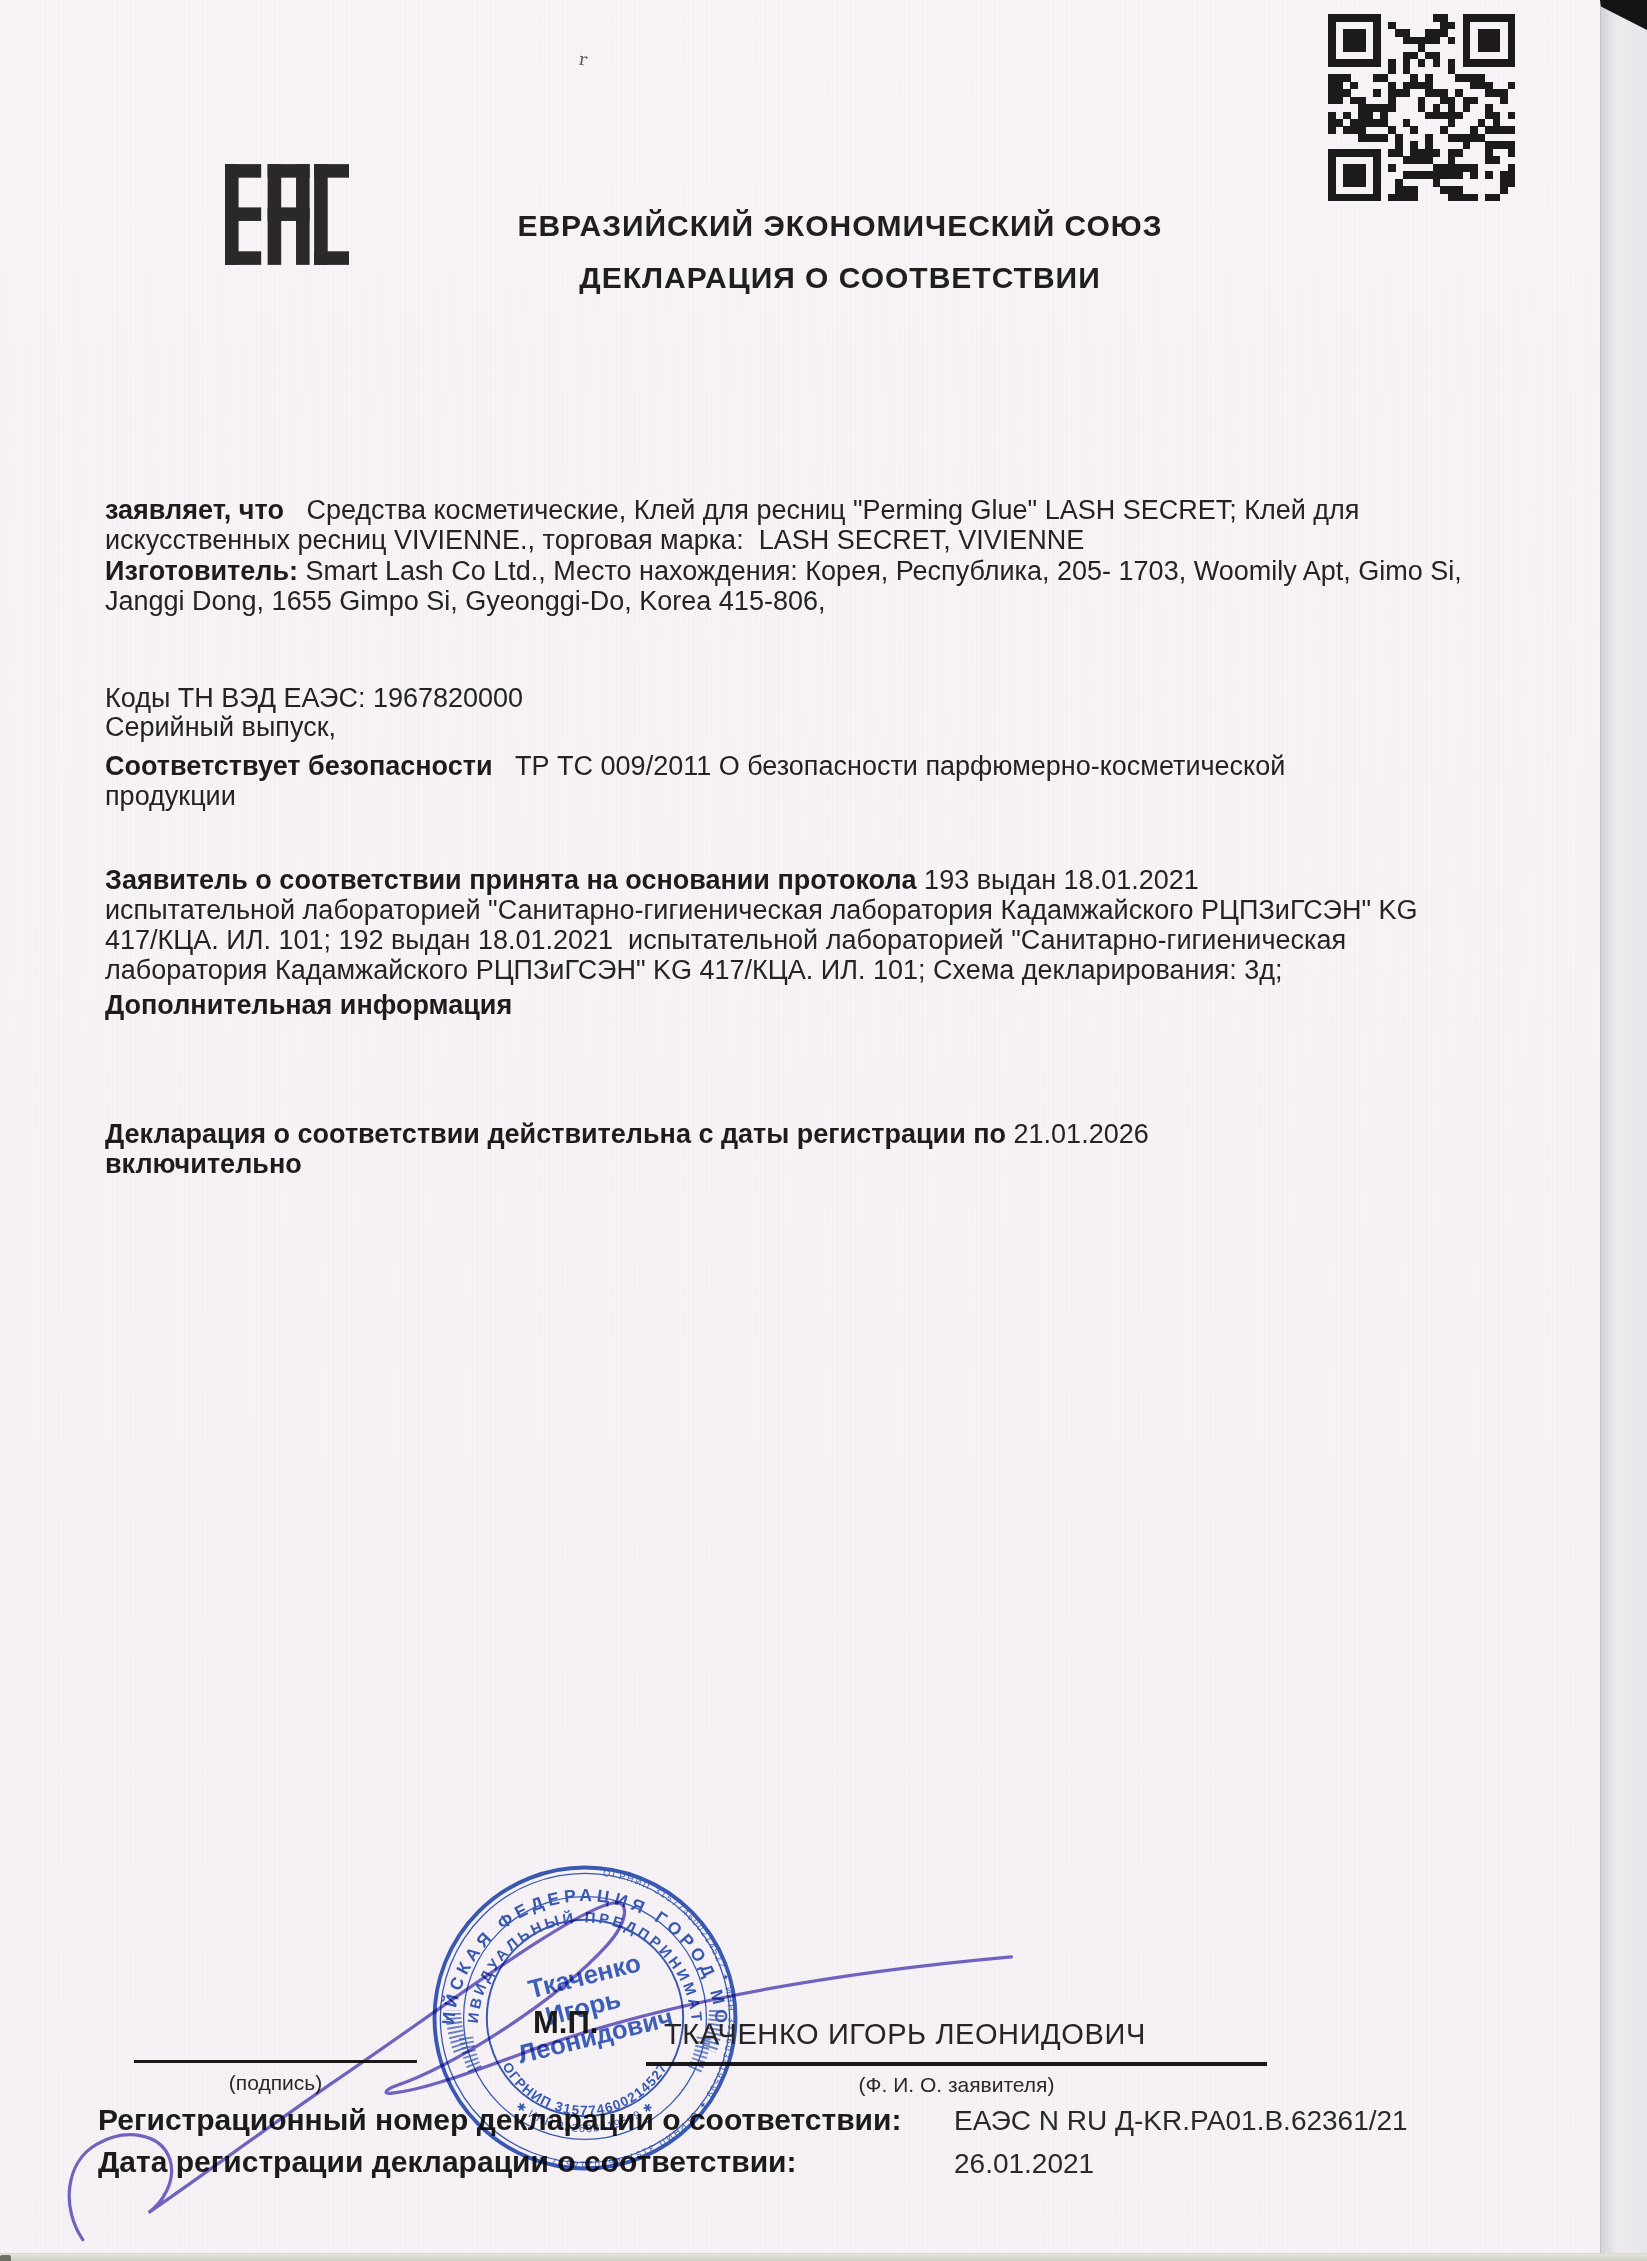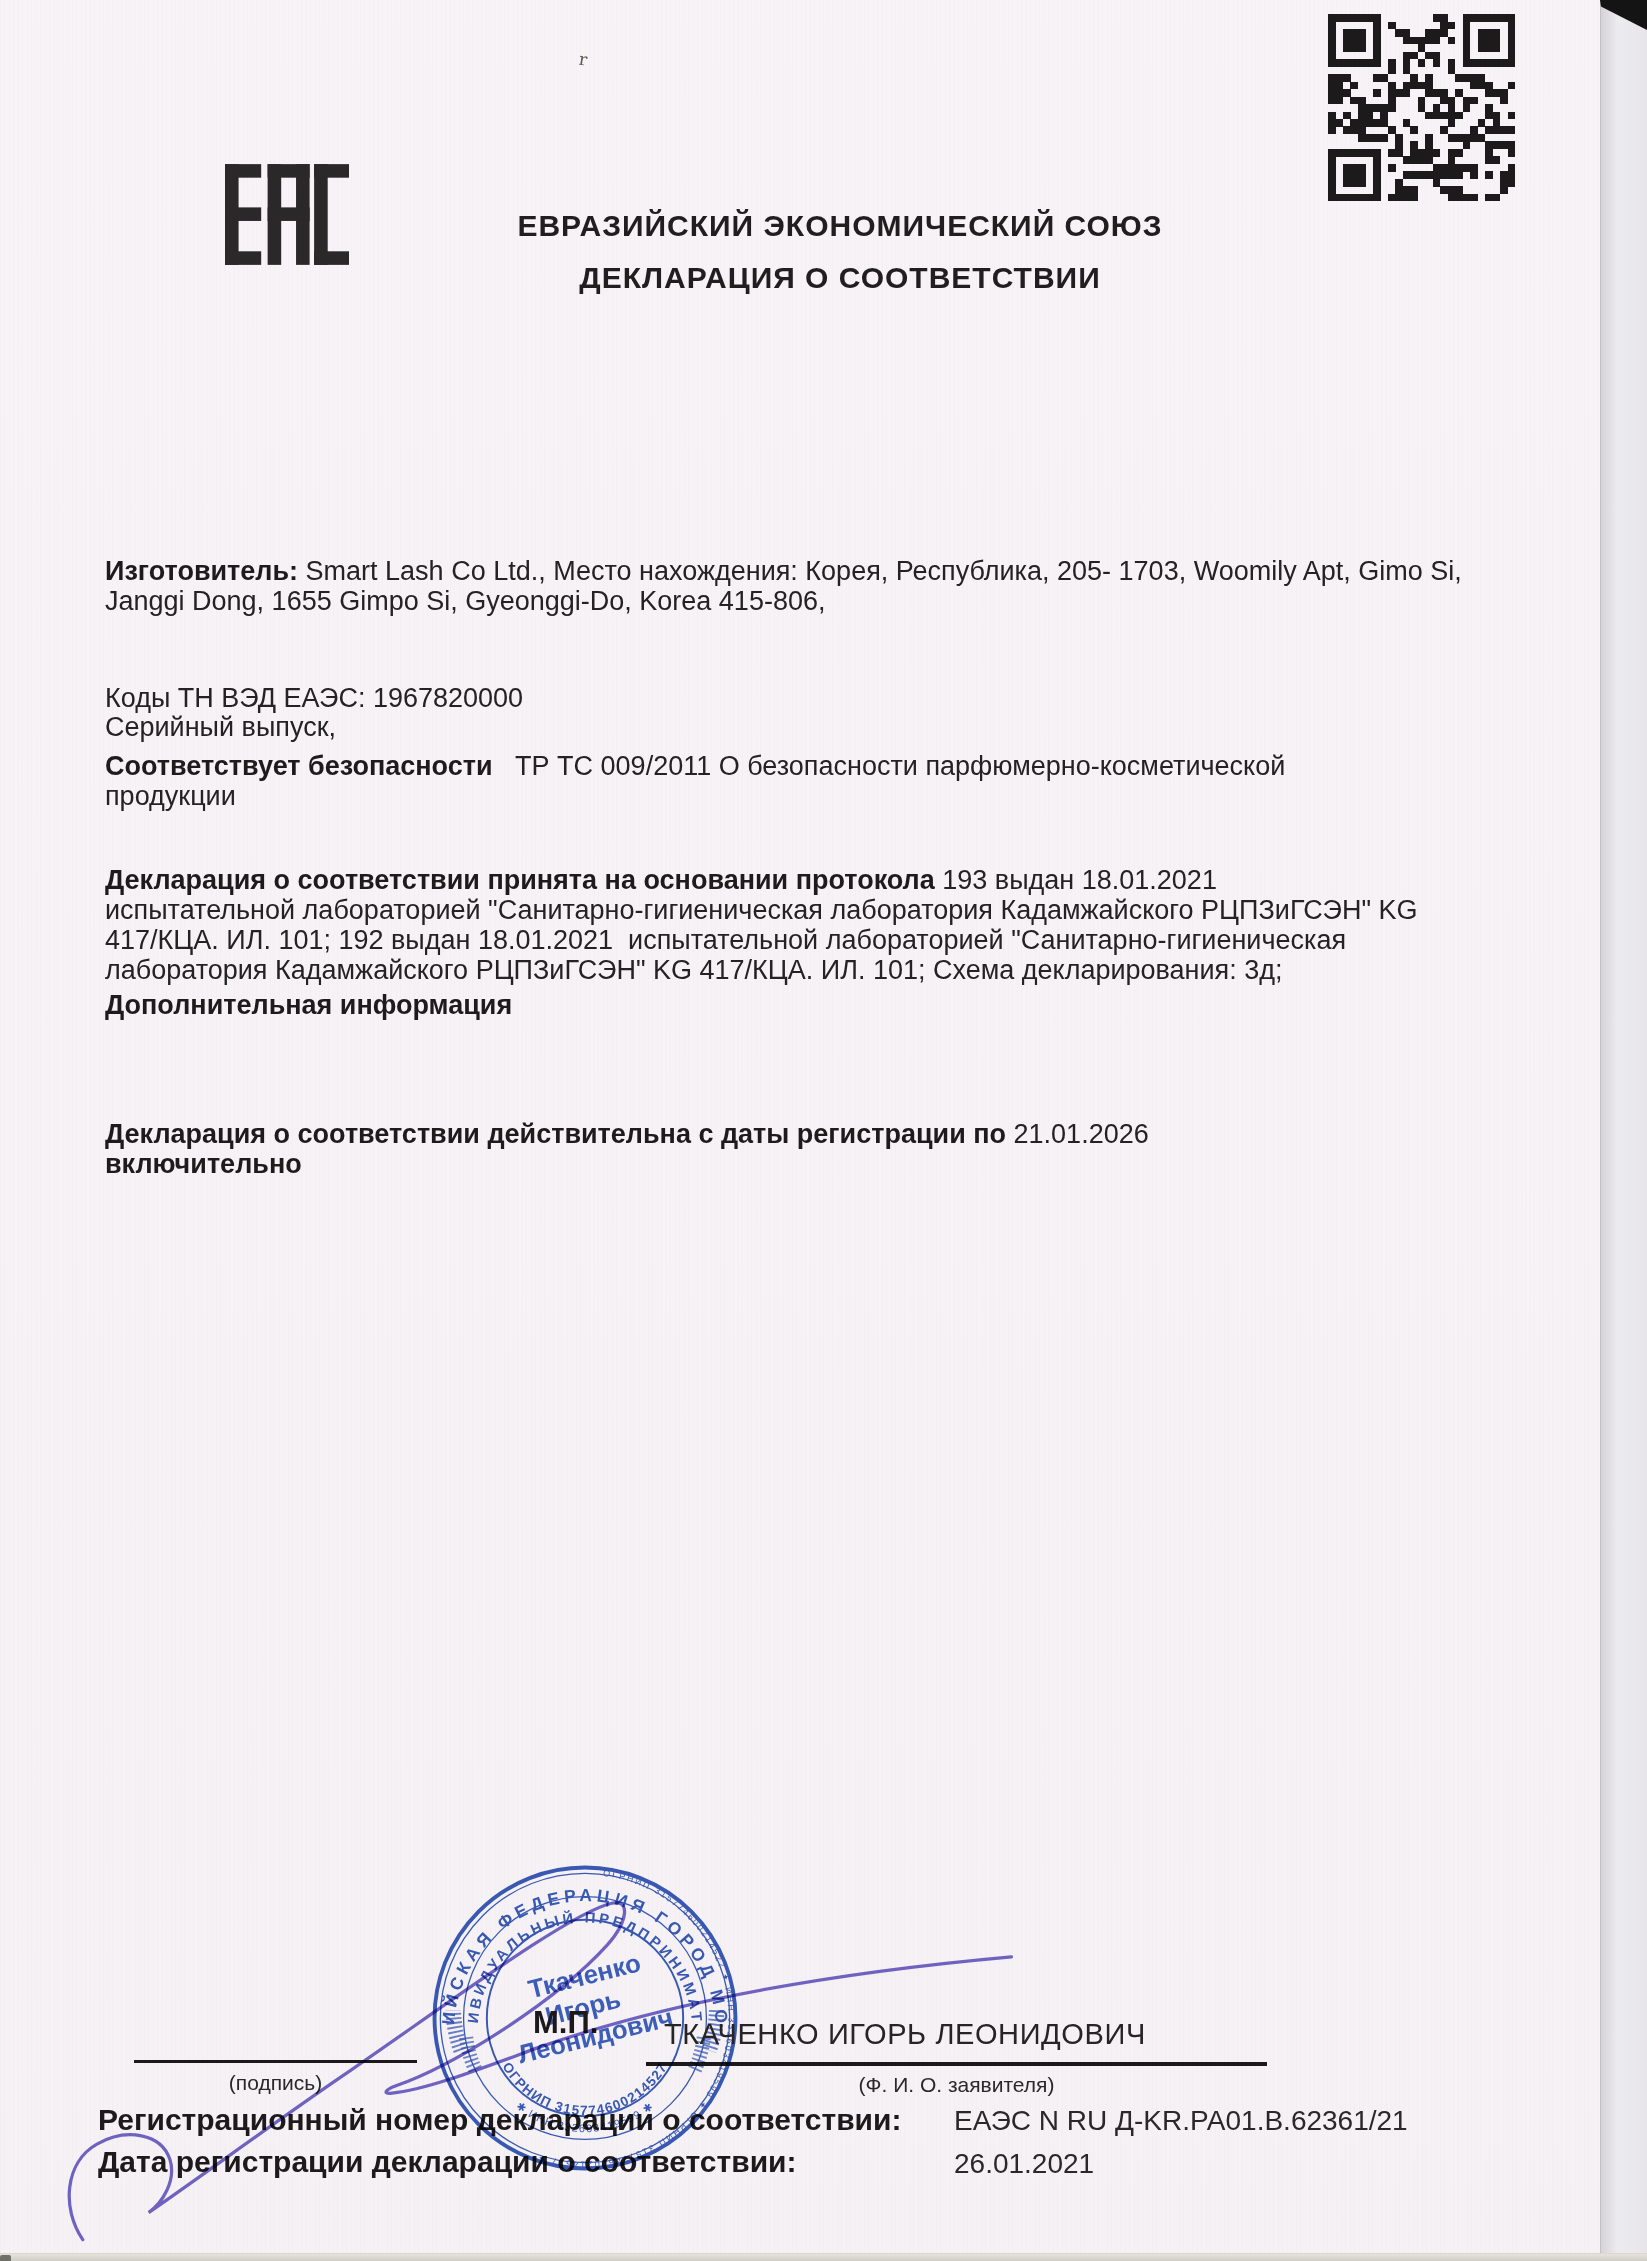--- a/index.html
+++ b/index.html
@@ -386,33 +386,35 @@
       <rect x="255.2" y="278.4" width="11.9" height="11.9" fill="#1c1a1a"></rect>
     </svg>
 
   <span id="ink-speck">r</span>
 
   <div class="title" style="top:209px">ЕВРАЗИЙСКИЙ ЭКОНОМИЧЕСКИЙ СОЮЗ</div>
   <div class="title" style="top:261px">ДЕКЛАРАЦИЯ О СООТВЕТСТВИИ</div>
 
 
 
+  <div class="para" style="top:495px"><b>заявляет, что</b><span>   Средства косметические, Клей для ресниц "Perming Glue" LASH SECRET; Клей для
+искусственных ресниц VIVIENNE., торговая марка:  LASH SECRET, VIVIENNE</span></div>
 
   <div class="para" style="top:556px"><b>Изготовитель:</b><span> Smart Lash Co Ltd., Место нахождения: Корея, Республика, 205- 1703, Woomily Apt, Gimo Si,
 Janggi Dong, 1655 Gimpo Si, Gyeonggi-Do, Korea 415-806,</span></div>
 
 
   <div class="para" style="top:683px"><span>Коды ТН ВЭД ЕАЭС: 1967820000</span></div>
 
   <div class="para" style="top:712px"><span>Серийный выпуск,</span></div>
 
   <div class="para" style="top:751px"><b>Соответствует безопасности</b><span>   ТР ТС 009/2011 О безопасности парфюмерно-косметической
 продукции</span></div>
 
-  <div class="para" style="top:865px"><b>Декларация о соответствии принята на основании протокола</b><span> 193 выдан 18.01.2021
+  <div class="para" style="top:865px"><b>Заявитель о соответствии принята на основании протокола</b><span> 193 выдан 18.01.2021
 испытательной лабораторией "Санитарно-гигиеническая лаборатория Кадамжайского РЦПЗиГСЭН" KG
 417/КЦА. ИЛ. 101; 192 выдан 18.01.2021  испытательной лабораторией "Санитарно-гигиеническая
 лаборатория Кадамжайского РЦПЗиГСЭН" KG 417/КЦА. ИЛ. 101; Схема декларирования: 3д;</span></div>
 
   <div class="para" style="top:990px"><b>Дополнительная информация</b></div>
 
   <div class="para" style="top:1119px"><b>Декларация о соответствии действительна с даты регистрации по </b><span>21.01.2026</span><b>
 включительно</b></div>
 
   <svg id="stamp" class="abs" style="left:430px;top:1863px" width="310" height="310" viewBox="0 0 480 480">

